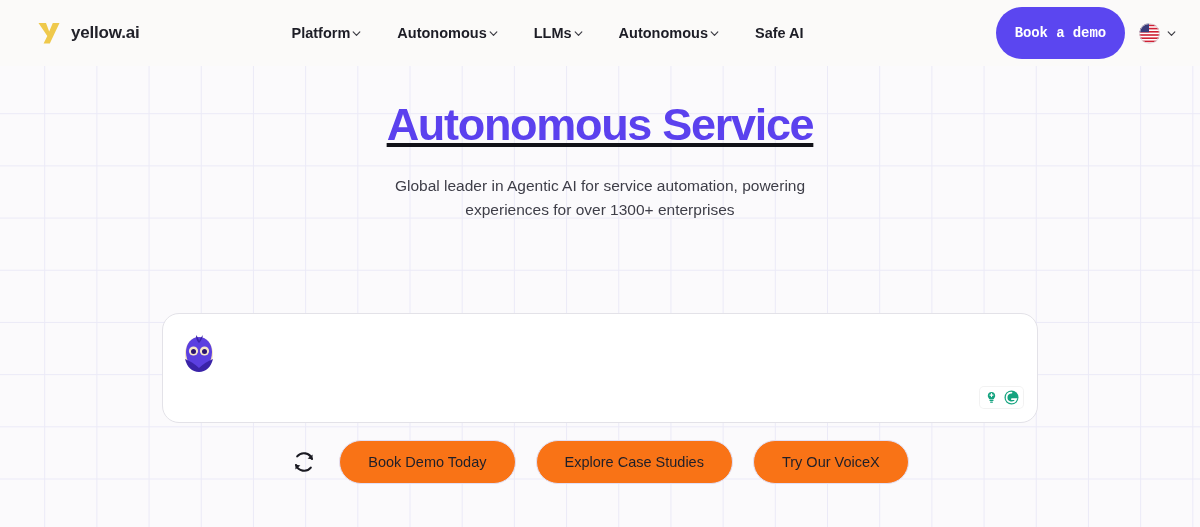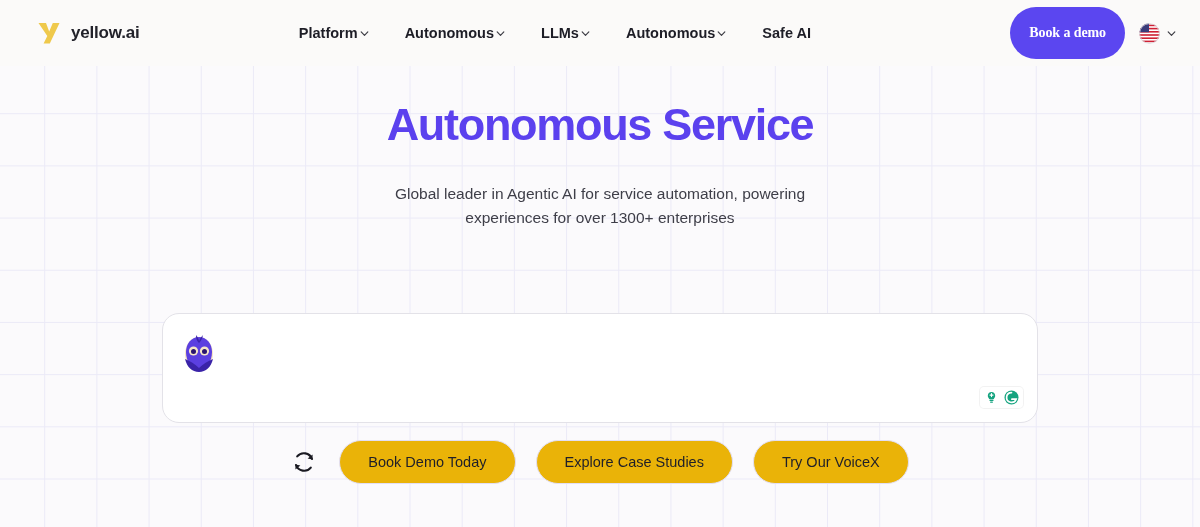--- a/index.html
+++ b/index.html
@@ -62,21 +62,21 @@
     width:9px; height:9px; display:block;
     opacity:.85;
   }
 
   .header-right { display:flex; align-items:center; gap:14px; }
   .demo-btn {
     background:#5b46f0;
     color:#fff;
     border:none;
     border-radius:999px;
-    font-family:Liberation Serif, serif;
+    font-family:Liberation Mono, monospace;
     font-size:14px; font-weight:700;
     padding:18px 19px;
     cursor:pointer;
     letter-spacing:-.1px;
     white-space:nowrap;
   }
   .lang { display:flex; align-items:center; gap:7px; cursor:pointer; }
   .flag {
     width:21px; height:21px; border-radius:50%;
     display:block; overflow:hidden;
@@ -88,24 +88,25 @@
     z-index:2;
     text-align:center;
     padding-top:34px;
   }
   .headline {
     font-size:45px;
     font-weight:700;
     line-height:1.12;
     letter-spacing:-1.3px;
     color:#111118;
+    text-decoration:underline;
   }
   .headline .accent { color:#5b41ee; }
   .subtitle {
-    margin-top:32px;
+    margin-top:24px;
     font-size:15.5px;
     line-height:1.55;
     color:#3e3e48;
     font-weight:400;
   }
 
   
   .chatbox {
     position:absolute;
     left:162px; top:313px;
@@ -149,21 +150,21 @@
     justify-content:center;
     gap:20px;
   }
   .refresh-btn {
     width:26px; height:26px;
     background:none; border:none; padding:0;
     cursor:pointer; display:block;
     margin-right:2px;
   }
   .pill {
-    background:#eab308;
+    background:#f97316;
     border:1px solid #e2dff5;
     border-radius:999px;
     font-family:"Liberation Sans", sans-serif;
     font-size:14.5px;
     font-weight:400;
     color:#1f1f29;
     padding:13px 28px;
     cursor:pointer;
     white-space:nowrap;
   }

